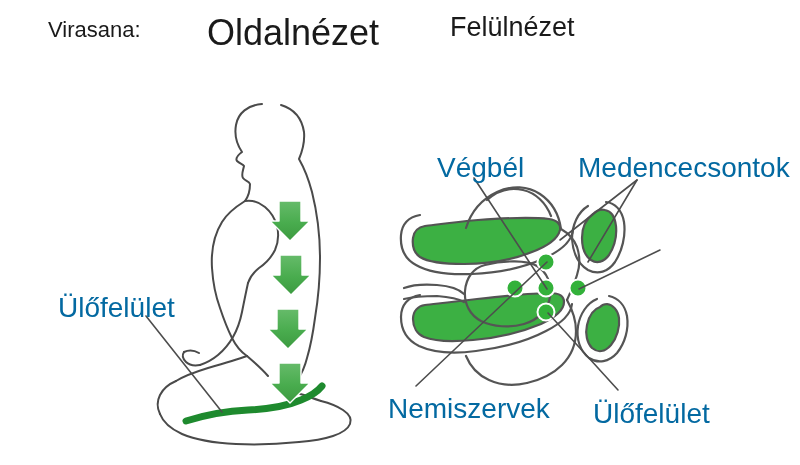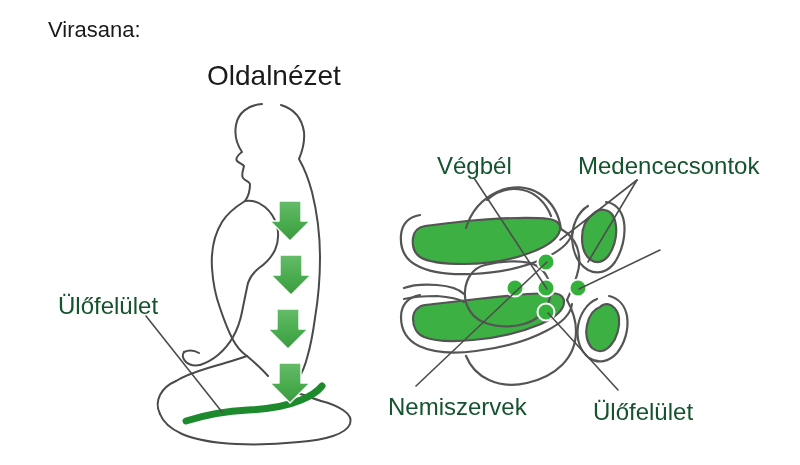--- a/index.html
+++ b/index.html
@@ -29,33 +29,32 @@
     color: #1a1a1a;
   }
   #hdr-virasana {
     left: 48px;
     top: 17px;
     font-size: 22px;
   }
   #hdr-side {
     left: 207px;
     top: 12px;
-    font-size: 28px;
-    margin-top: 48px;
+    font-size: 36px;
   }
   #hdr-top {
     left: 450px;
     top: 12px;
     font-size: 27px;
   }
   .anno {
     position: absolute;
     white-space: nowrap;
-    font-size: 24px;
-    color: #14532d;
+    font-size: 28px;
+    color: #0369a1;
   }
   #anno-ulofelulet-left { left: 58px;  top: 292px; }
   #anno-vegbel         { left: 437px; top: 152px; }
   #anno-medence        { left: 578px; top: 152px; }
   #anno-farokcsont     { left: 663px; top: 225px; }
   #anno-nemiszervek    { left: 388px; top: 393px; text-align: center; }
   #anno-ulofelulet-bot { left: 593px; top: 398px; }
 
   svg { position: absolute; left: 0; top: 0; overflow: visible; }
   #art { width: 800px; height: 465px; }
@@ -85,20 +84,21 @@
     stroke-linejoin: round;
   }
 </style>
 </head>
 <body>
 
 <div id="stage">
 
   <div class="hdr" id="hdr-virasana">Virasana:</div>
   <div class="hdr" id="hdr-side">Oldalnézet</div>
+  <div class="hdr" id="hdr-top">Felülnézet</div>
 
   <svg id="art" viewBox="0 0 800 465" xmlns="http://www.w3.org/2000/svg">
 
     <defs>
       <linearGradient id="arrowGrad" x1="0" y1="0" x2="0" y2="1">
         <stop offset="0%" stop-color="#66BB6A"></stop>
         <stop offset="55%" stop-color="#49AC4E"></stop>
         <stop offset="100%" stop-color="#3C9A40"></stop>
       </linearGradient>
       <g id="arrowDown">

